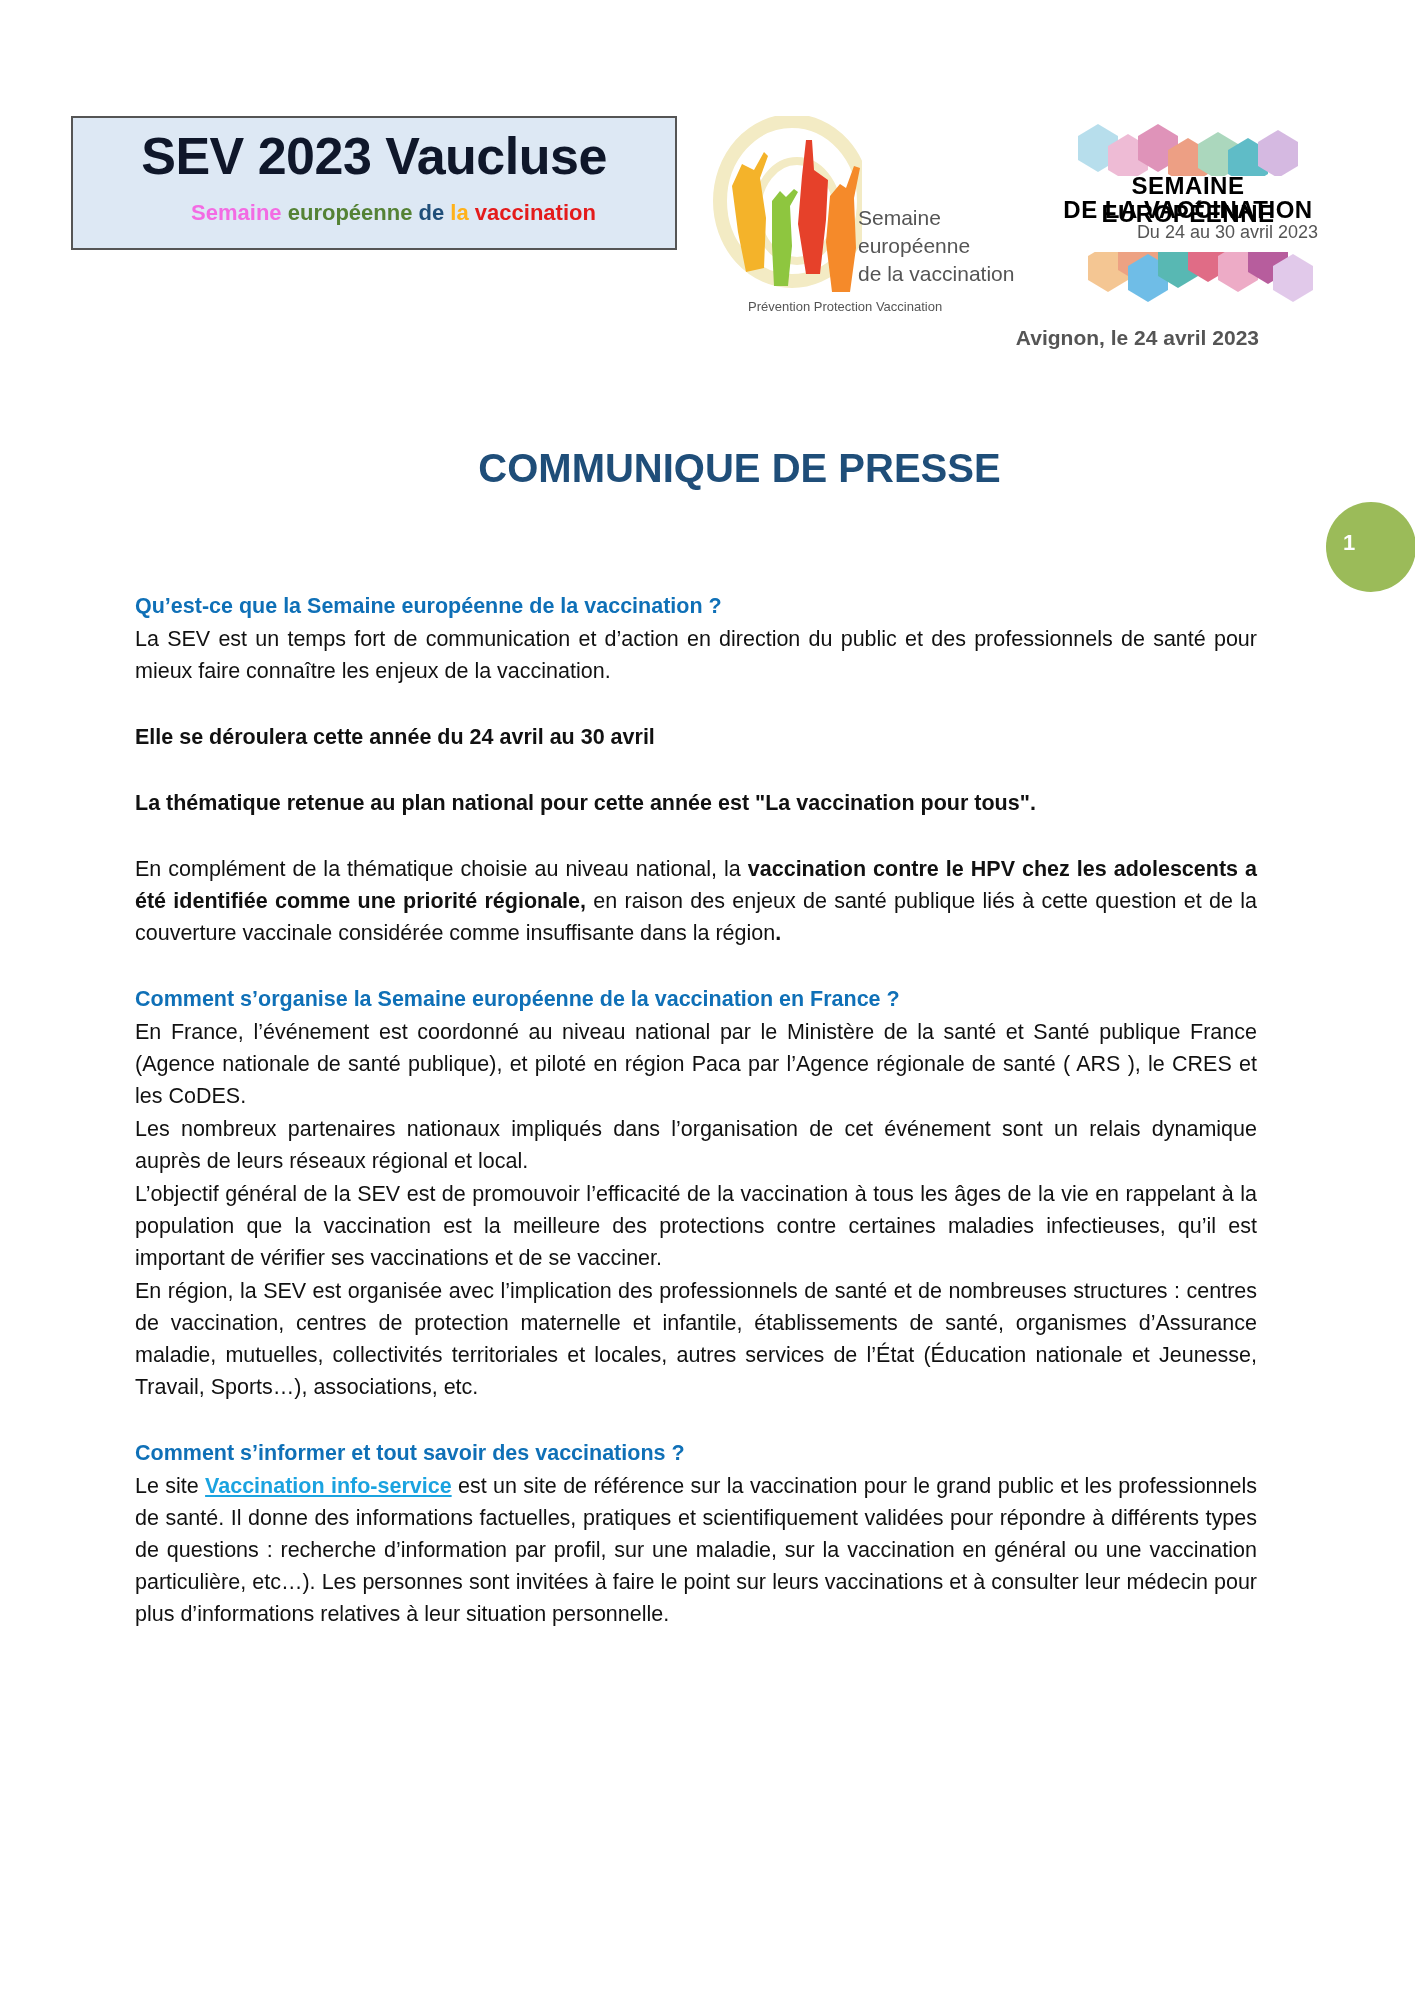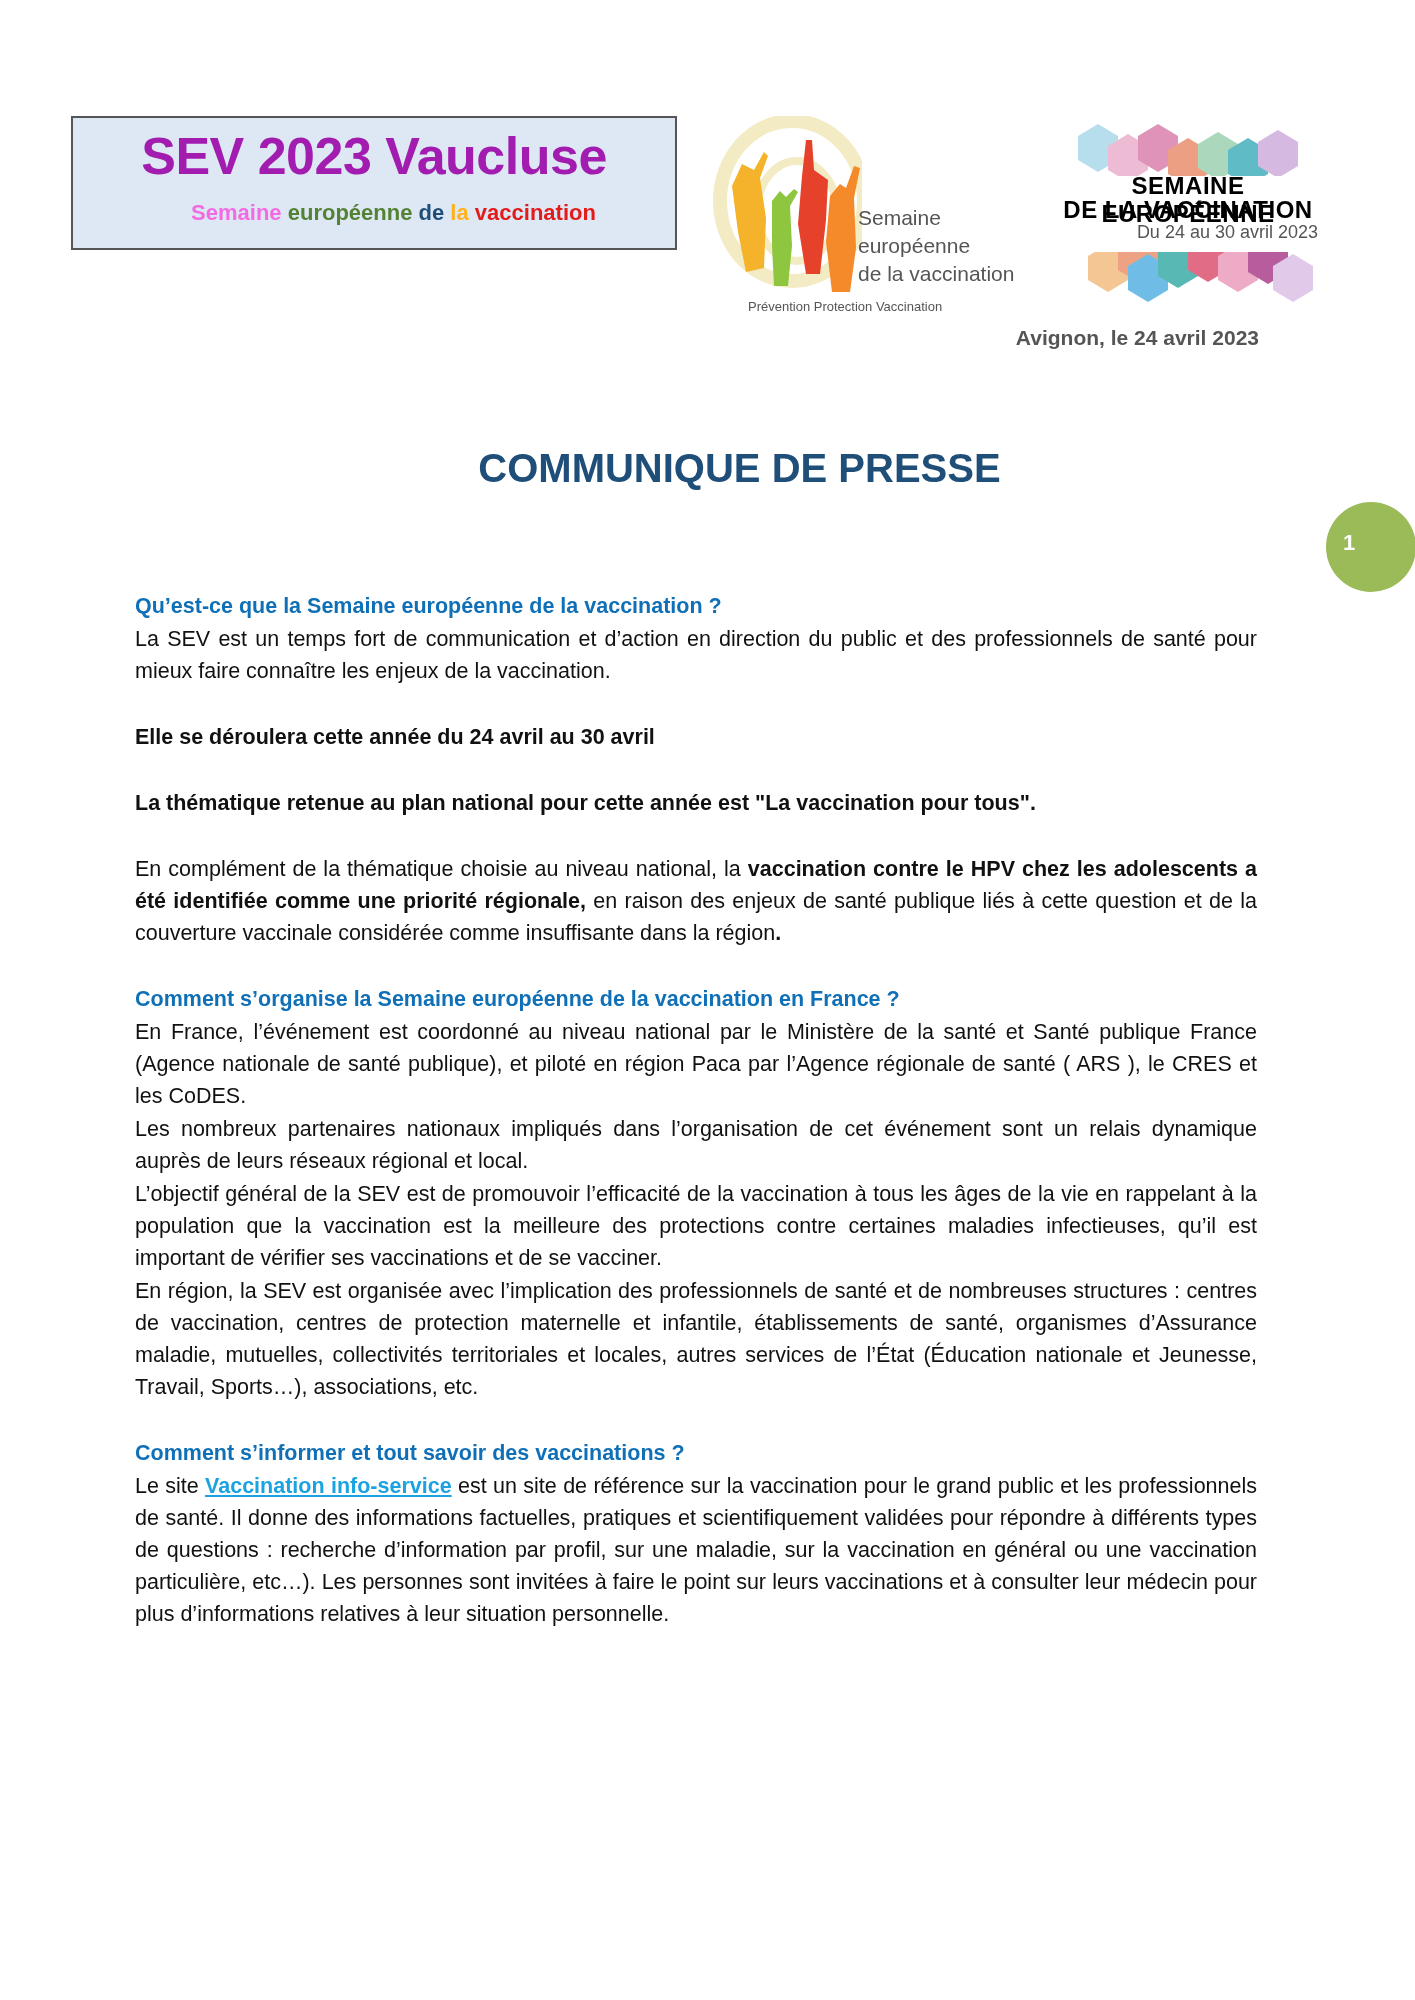--- a/index.html
+++ b/index.html
@@ -8,21 +8,21 @@
     background: #ffffff;
     font-family: "Liberation Sans", sans-serif;
     color: #111;
   }
   .title-box {
     position: absolute; left: 71px; top: 116px; width: 606px; height: 134px;
     background: #dde8f4; border: 2px solid #555; box-sizing: border-box;
     text-align: center;
   }
   .title-box .t1 {
-    font-weight: bold; font-size: 52px; color: #a21caf; margin-top: 8px; letter-spacing: -0.5px;
+    font-weight: bold; font-size: 52px; color: #0f172a; margin-top: 8px; letter-spacing: -0.5px;
   }
   .title-box .t2 { font-weight: bold; font-size: 22px; margin-top: 14px; padding-left: 39px; }
   .c-pink { color: #f36be3; } .c-green { color: #548235; } .c-blue { color: #1f4e79; }
   .c-orange { color: #ffb21a; } .c-red { color: #e41b1b; }
 
   .logo1 { position: absolute; left: 712px; top: 116px; width: 310px; height: 210px; }
   .logo1 .txt { position: absolute; left: 146px; top: 88px; font-size: 21px; color: #555; line-height: 28px; }
   .logo1 .tag { position: absolute; left: 36px; top: 183px; font-size: 13px; color: #555; }
 
   .logo2 { position: absolute; left: 1058px; top: 116px; width: 260px; height: 190px; }

